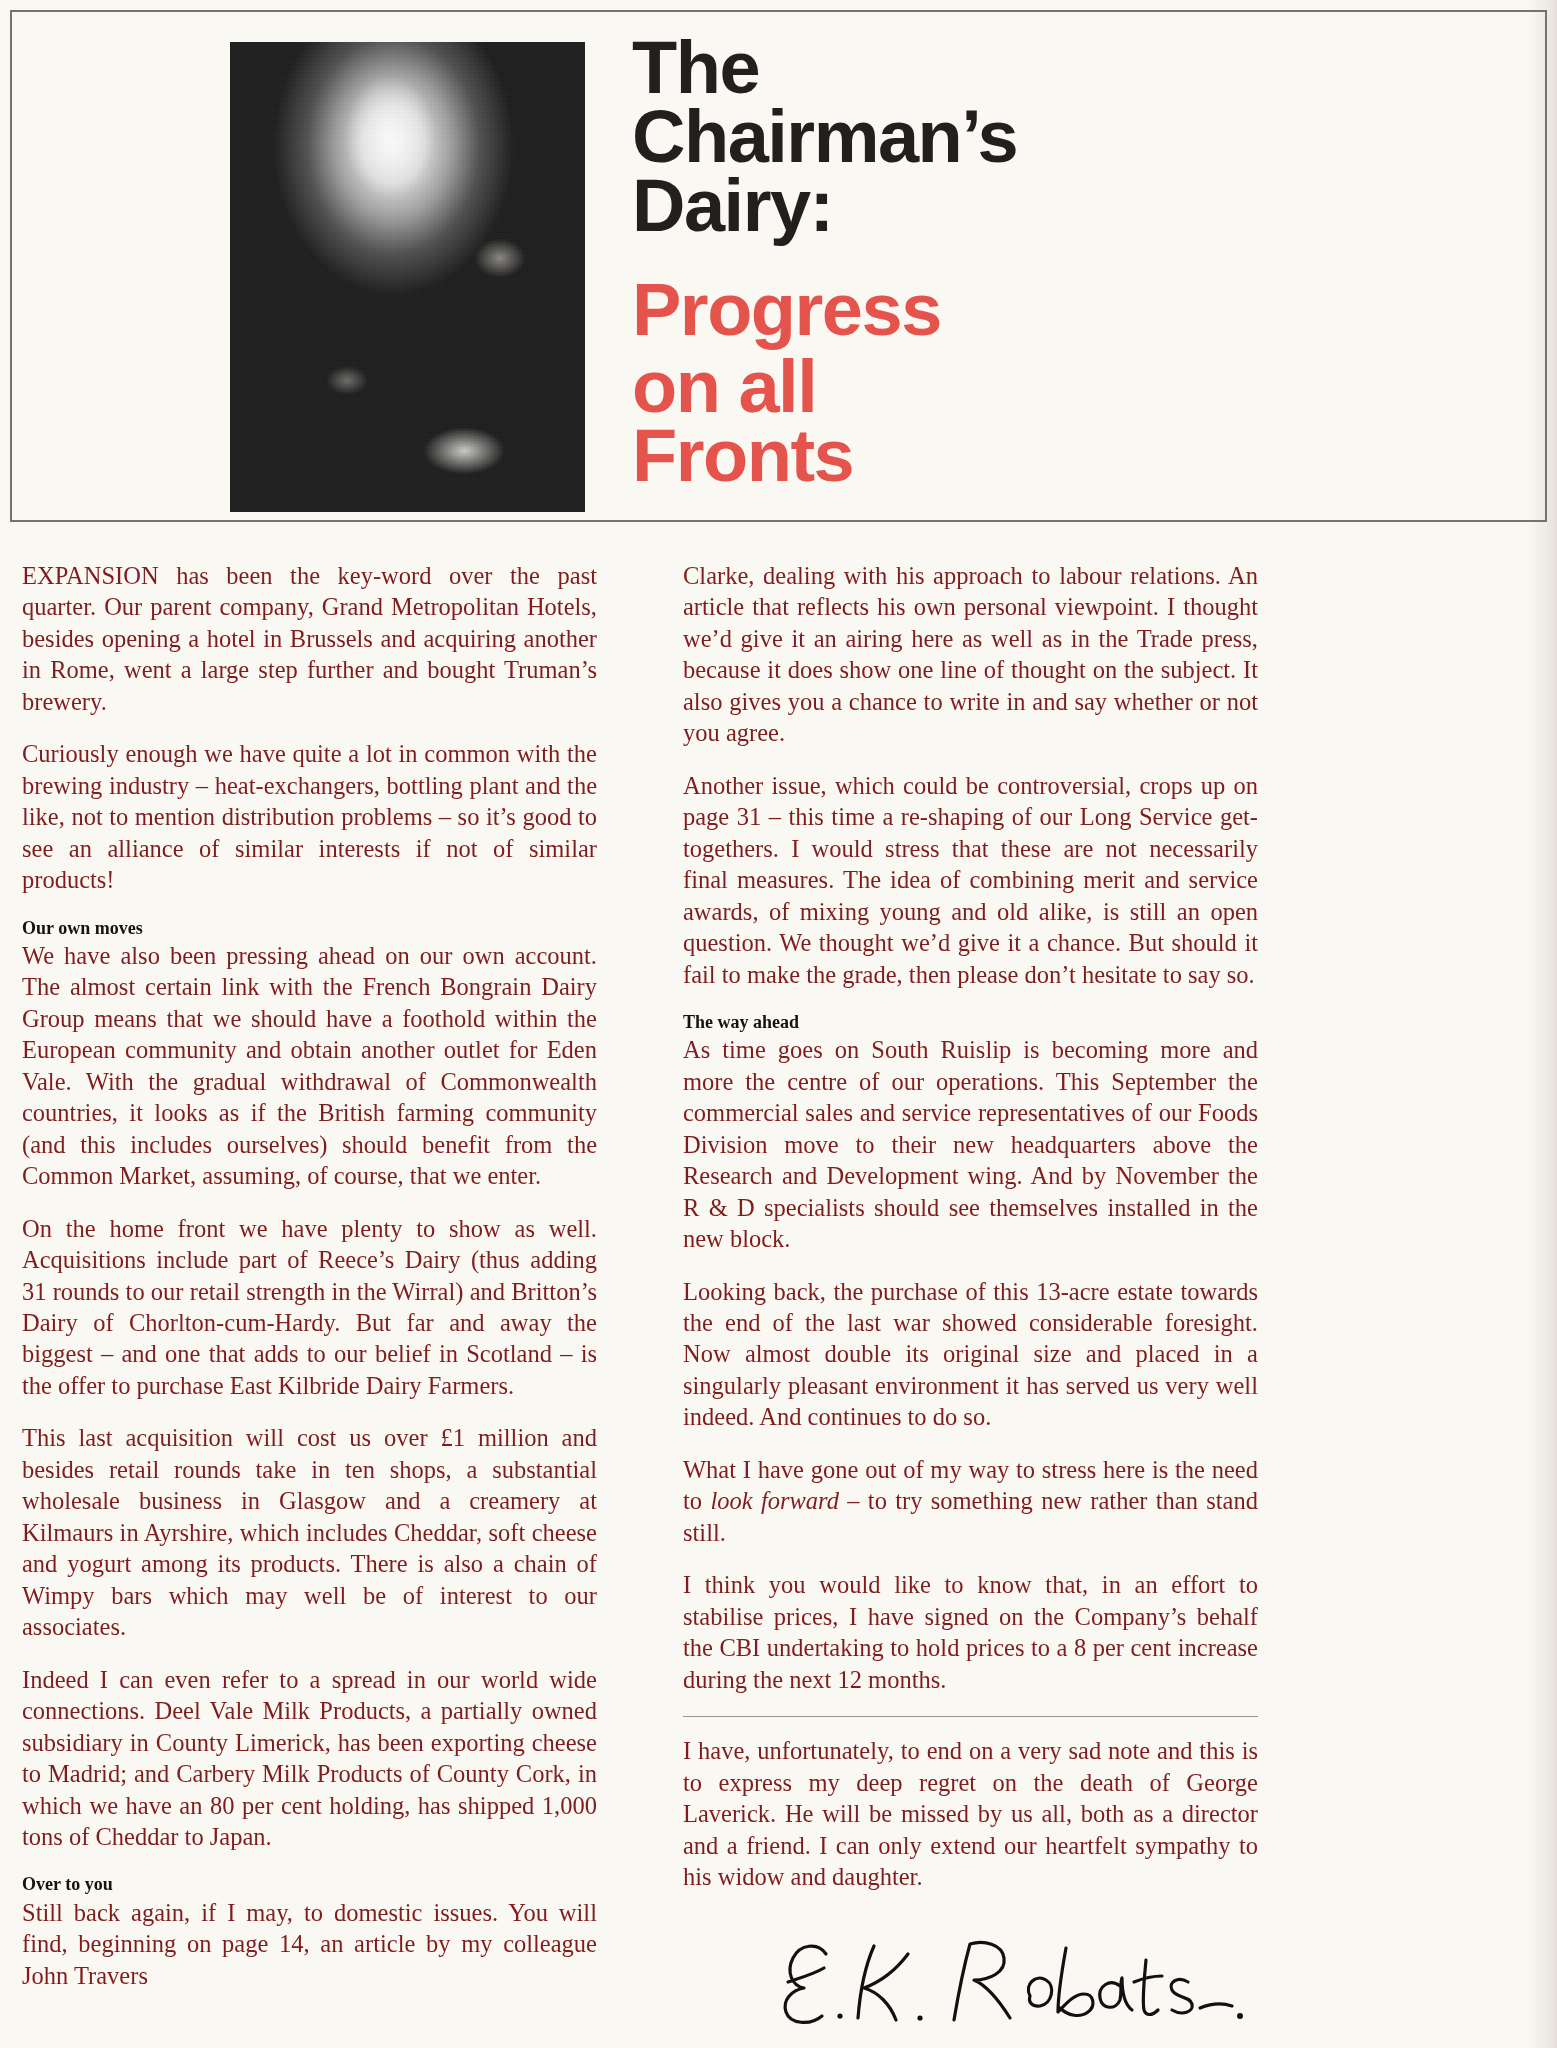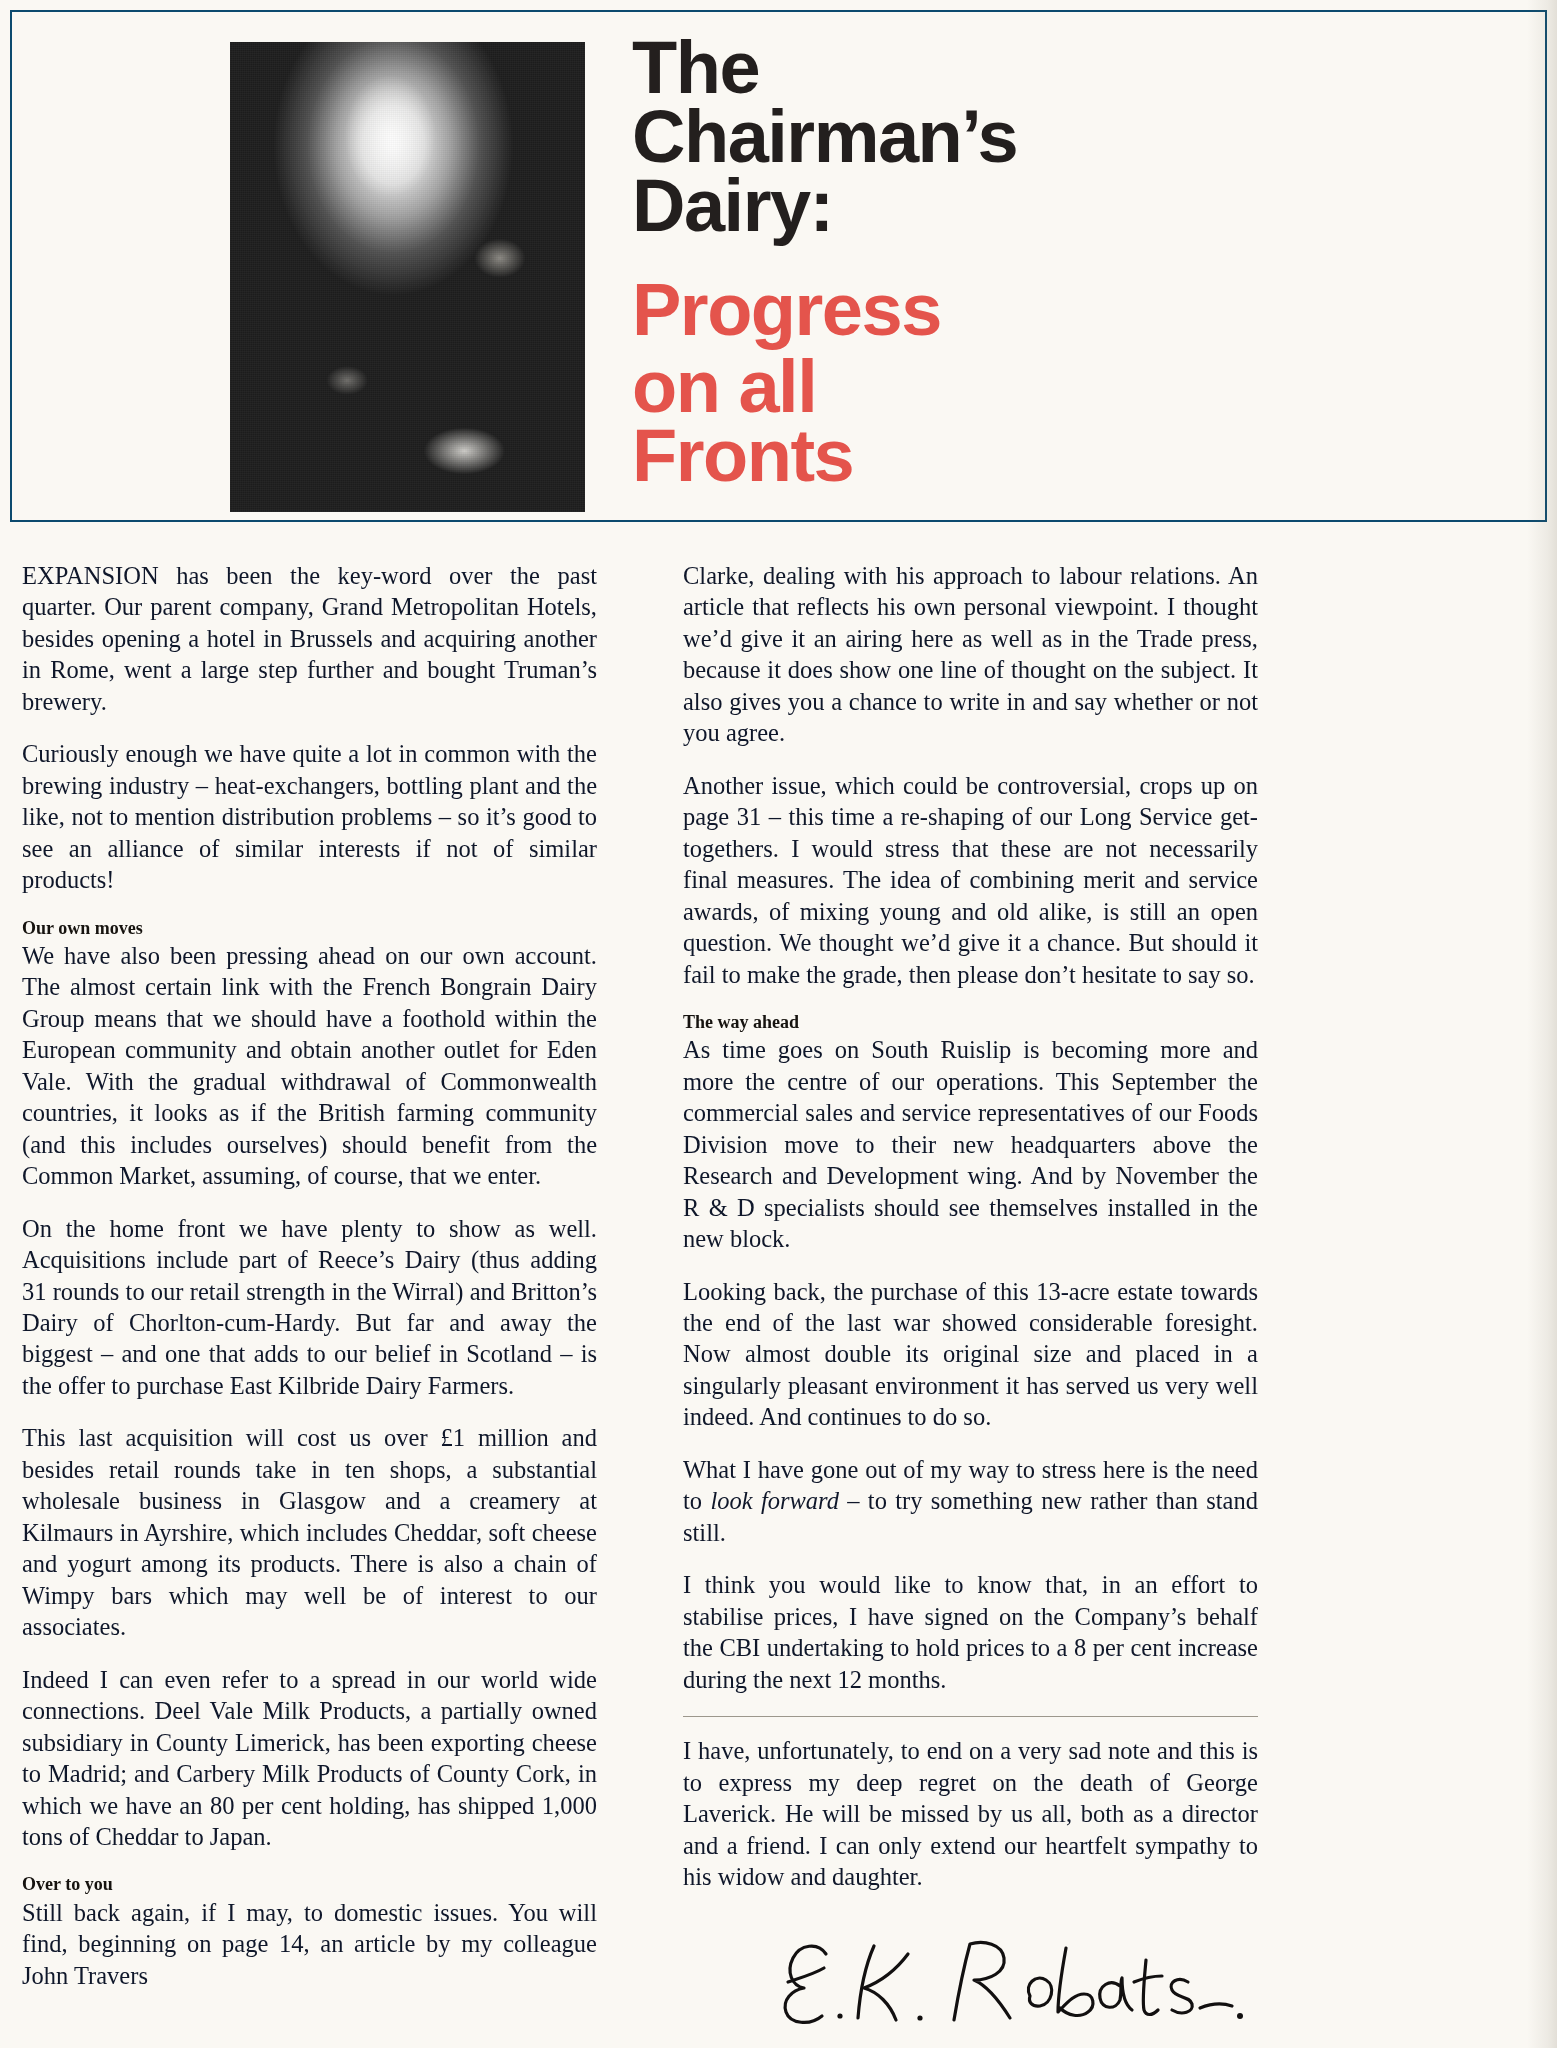--- a/index.html
+++ b/index.html
@@ -17,21 +17,21 @@
     font-family: "Liberation Serif", "DejaVu Serif", serif;
   }
 
   
   .masthead {
     position: absolute;
     left: 10px;
     top: 10px;
     width: 1537px;
     height: 512px;
-    border: 2px solid #0c4a6e;
+    border: 2px solid #737373;
     box-sizing: border-box;
     background: #faf8f3;
   }
 
   .photo {
     position: absolute;
     left: 218px;
     top: 30px;
     width: 355px;
     height: 470px;
@@ -109,21 +109,21 @@
     width: 575px;
     position: relative;
   }
   .col.right { width: 575px; margin-left: 34px; }
 
   p.body {
     margin: 0 0 21px 0;
     font-size: 24.5px;
     line-height: 1.285;
     text-align: justify;
-    color: #0f172a;
+    color: #7f1d1d;
     font-family: "Liberation Serif", "DejaVu Serif", serif;
     hyphens: auto;
   }
   p.body.tight { margin-bottom: 0; }
   h3.subhead {
     margin: 0 0 0 0;
     font-size: 18px;
     line-height: 1.285;
     font-weight: bold;
     color: #16130f;

